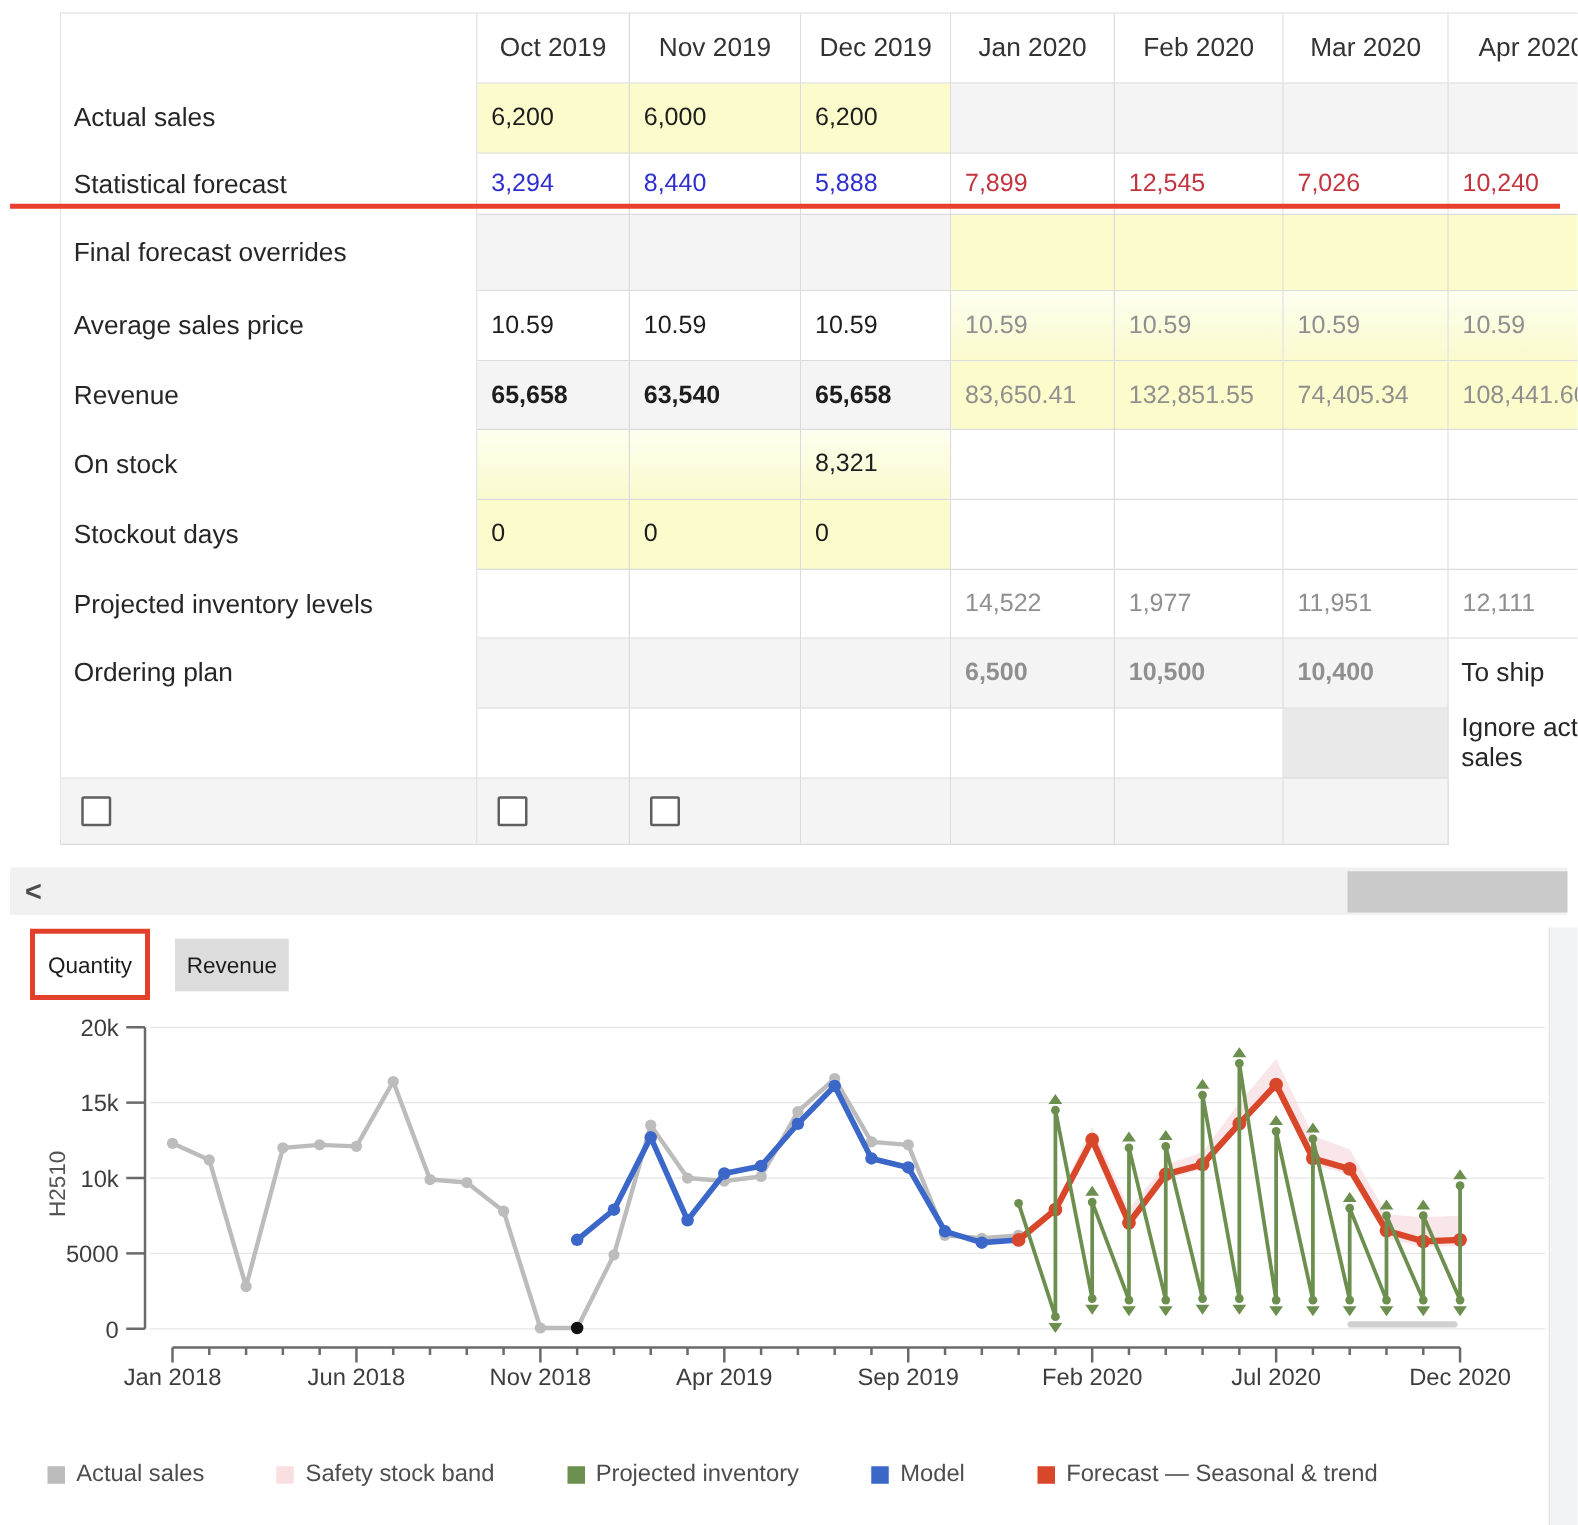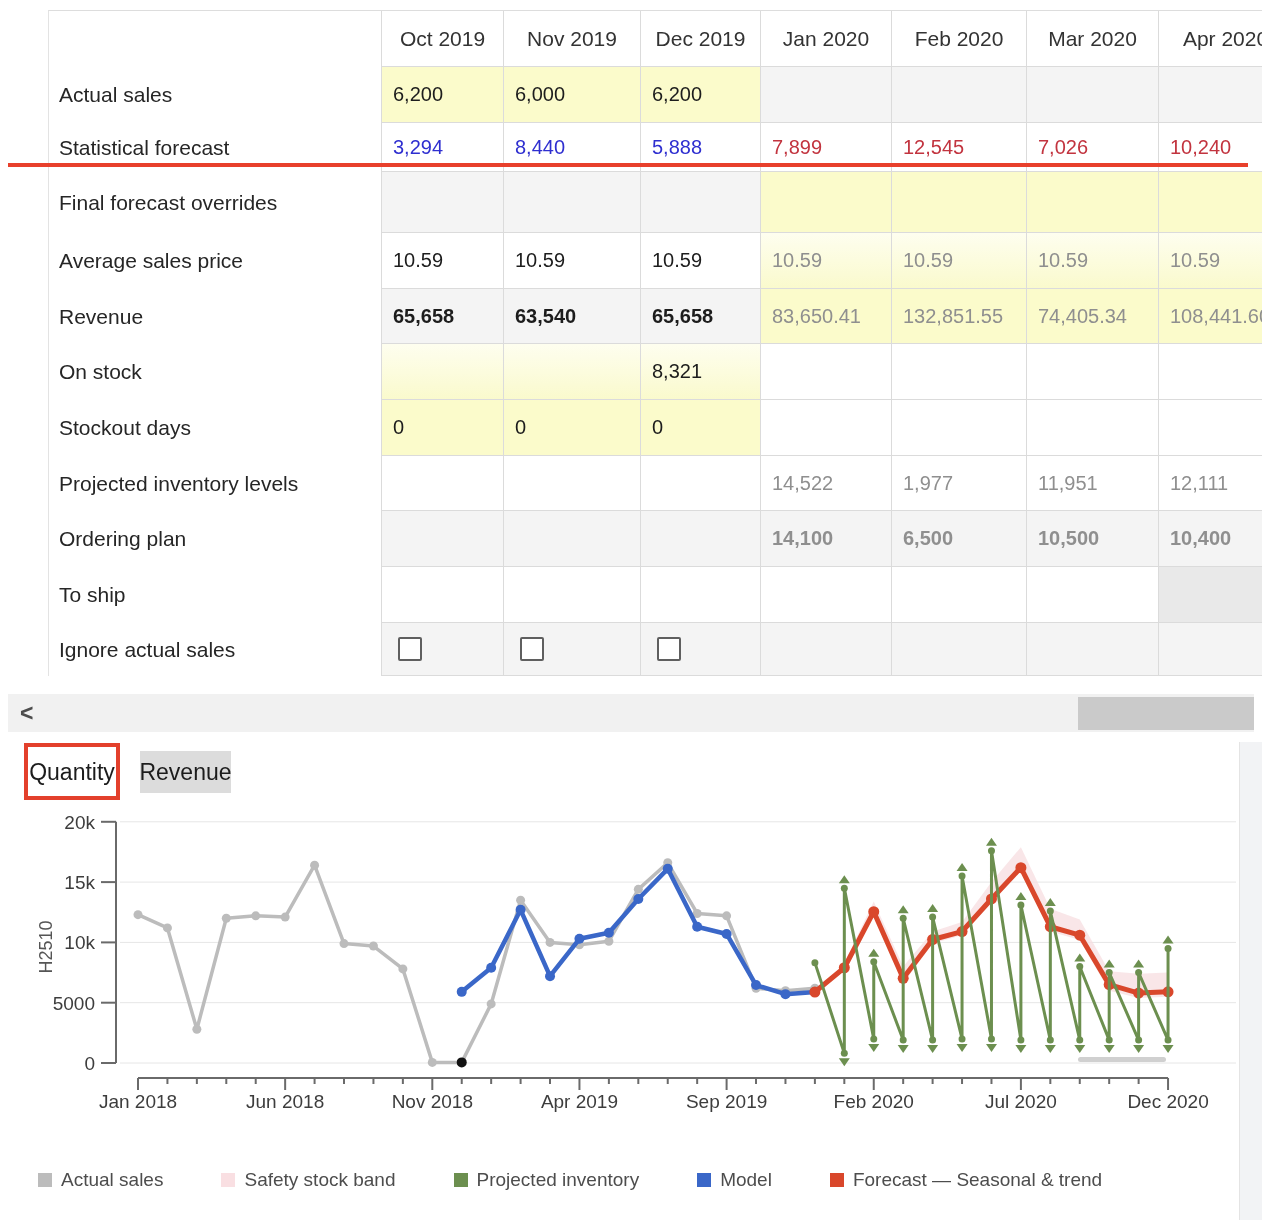--- a/index.html
+++ b/index.html
@@ -30,21 +30,21 @@
 
   
   #strip{position:absolute;left:8px;top:694px;width:1246px;height:38px;background:#F1F1F1;}
   #collapse{position:absolute;left:12px;top:0px;height:38px;display:flex;align-items:center;
     font-size:23px;font-weight:700;color:#4d4d4d;cursor:pointer;}
   #hthumb{position:absolute;left:1070px;top:3px;width:176px;height:33px;background:#CACACA;}
 
   
   #rightstrip{position:absolute;left:1239px;top:742px;width:23px;height:478px;background:#F2F3F5;border-left:1px solid #E4E4E4;}
   #tabs{position:absolute;left:0;top:743px;width:1200px;height:60px;}
-  .tab{position:absolute;display:flex;align-items:center;justify-content:center;font-size:23px;color:#1c1c1c;cursor:pointer;}
+  .tab{position:absolute;display:flex;align-items:center;justify-content:center;font-size:18px;color:#1c1c1c;cursor:pointer;}
   #tab-quantity{left:28px;top:7px;width:88px;height:44px;background:#fff;}
   #tab-revenue{left:140px;top:8px;width:91px;height:42px;background:#DCDCDC;}
   #tabbox{position:absolute;left:24px;top:0px;width:96px;height:57px;border:4px solid #E3402C;box-sizing:border-box;pointer-events:none;}
 
   #chart{position:absolute;left:0;top:795px;width:1262px;height:340px;}
   svg text{font-family:"Liberation Sans",sans-serif;}
 
   #legend{position:absolute;left:38px;top:1162px;height:36px;display:flex;align-items:center;gap:58px;}
   .litem{display:flex;align-items:center;gap:9px;font-size:19px;color:#4d4d4d;}
   .lsw{width:14px;height:14px;display:inline-block;}
@@ -122,21 +122,20 @@
     <div class="cell bg-w"></div>
     <div class="cell bg-w"></div>
     <div class="cell bg-w fg-gy">14,522</div>
     <div class="cell bg-w fg-gy">1,977</div>
     <div class="cell bg-w fg-gy">11,951</div>
     <div class="cell bg-w fg-gy">12,111</div>
     <div class="lcell">Ordering plan</div>
     <div class="cell bg-g"></div>
     <div class="cell bg-g"></div>
     <div class="cell bg-g"></div>
-    <div class="cell bg-g fg-gy">14,100</div>
     <div class="cell bg-g fg-gy">6,500</div>
     <div class="cell bg-g fg-gy">10,500</div>
     <div class="cell bg-g fg-gy">10,400</div>
     <div class="lcell">To ship</div>
     <div class="cell bg-w"></div>
     <div class="cell bg-w"></div>
     <div class="cell bg-w"></div>
     <div class="cell bg-w"></div>
     <div class="cell bg-w"></div>
     <div class="cell bg-w"></div>

